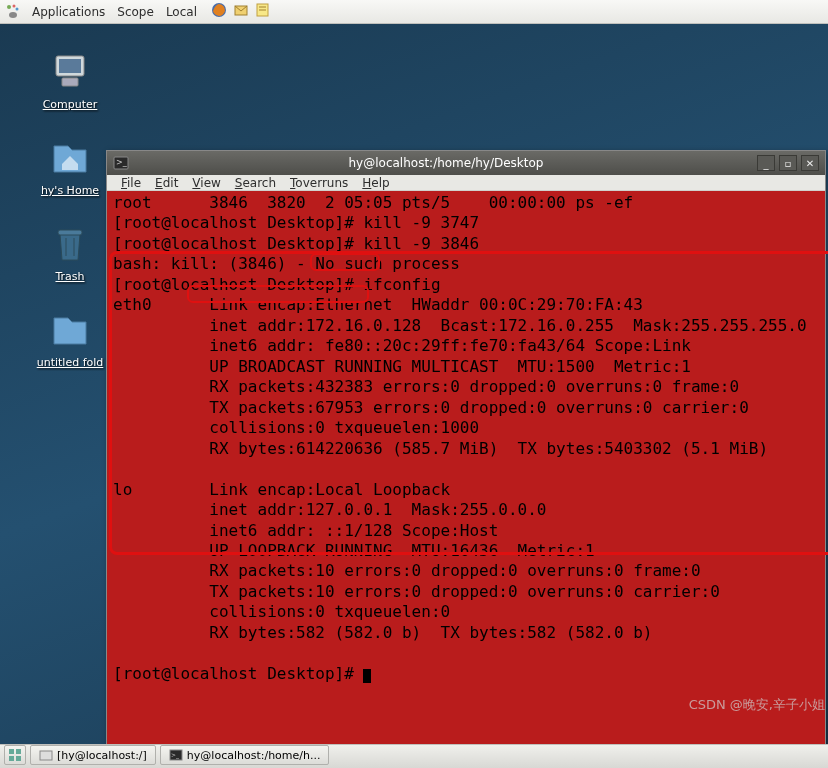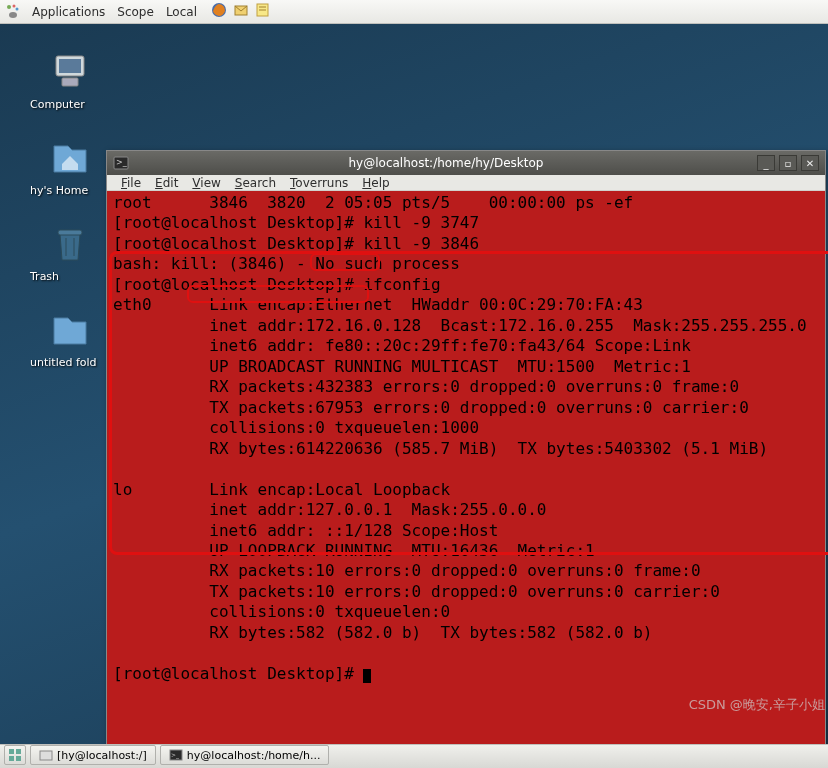--- a/index.html
+++ b/index.html
@@ -2,21 +2,21 @@
 <html><head>
 <meta charset="utf-8">
 <style>
 * { margin:0; padding:0; box-sizing:border-box; }
 body { width:828px; height:768px; overflow:hidden; font-family:"DejaVu Sans",sans-serif; font-size:12px; background:#1a3a52; position:relative; }
 .panel { height:24px; background:linear-gradient(#f8f8f6,#e8e8e4); border-bottom:1px solid #c0c0bc; display:flex; align-items:center; padding:0 4px; }
 .panel-icon { width:18px; height:18px; margin-right:4px; display:inline-flex; align-items:center; justify-content:center; }
 .panel-menu { padding:0 6px; cursor:pointer; font-size:12px; color:#2e2e2e; }
 .tray-icons { margin-left:8px; display:flex; gap:6px; }
 .desktop { position:absolute; top:24px; left:0; right:0; bottom:24px; background:linear-gradient(160deg,#1a3a52 0%,#245070 50%,#1a3a52 100%); }
-.desktop-icon { position:absolute; width:80px; text-align:left; color:#fff; font-size:11px; cursor:pointer; }
+.desktop-icon { position:absolute; width:80px; text-align:center; color:#fff; font-size:11px; cursor:pointer;text-decoration:underline; }
 .desktop-icon .icon-img { width:48px; height:48px; margin:0 auto 2px; display:flex; align-items:center; justify-content:center; }
 .desktop-icon .label { text-shadow:1px 1px 2px #000; }
 .window { position:absolute; left:106px; top:126px; width:720px; background:#e8e8e4; border:1px solid #888; box-shadow:2px 2px 6px rgba(0,0,0,0.4); }
 .titlebar { height:24px; background:linear-gradient(#6a6a66,#4e4e4a); display:flex; align-items:center; color:#fff; font-size:12px; padding:0 6px; }
 .titlebar-icon { width:16px; height:16px; margin-right:6px; }
 .titlebar-title { flex:1; text-align:center; font-weight:normal; }
 .titlebar-buttons { display:flex; gap:4px; }
 .titlebar-btn { width:18px; height:16px; background:#5a5a56; border:1px solid #3a3a36; color:#eee; font-size:10px; display:flex; align-items:center; justify-content:center; cursor:pointer; }
 .menubar { height:16px; background:#e8e8e4; display:flex; align-items:center; padding:0 8px; gap:2px; border-bottom:1px solid #d0d0cc; }
 .menu-item { padding:2px 6px; font-size:12px; color:#2e2e2e; cursor:pointer; }

